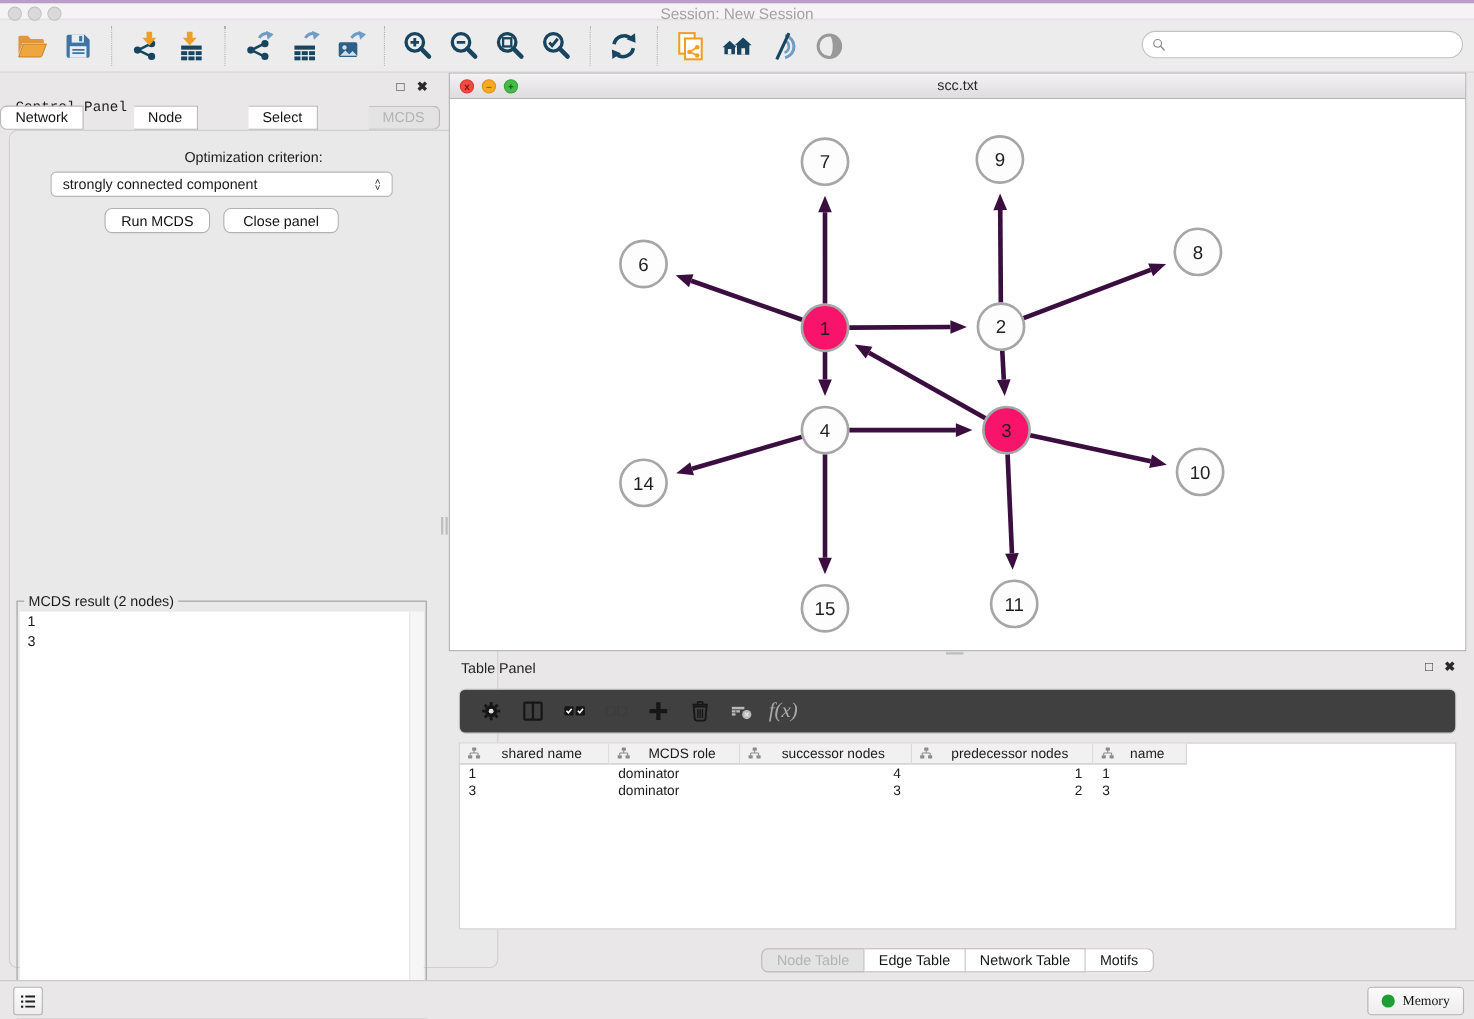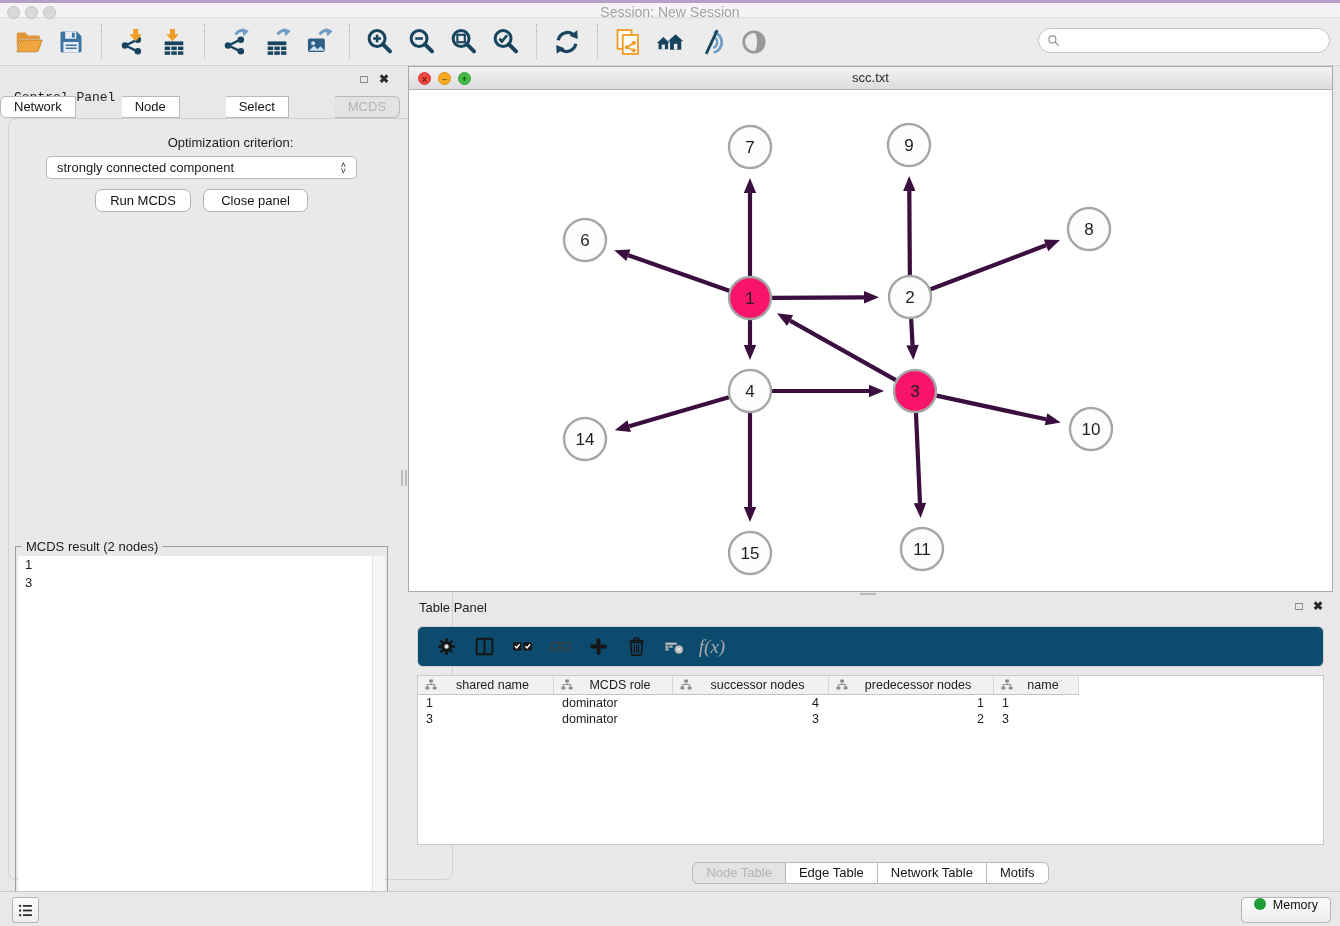--- a/index.html
+++ b/index.html
@@ -76,21 +76,21 @@
   #tl-min   { left:29px; background:#f6a922; border:1px solid #e0920f; color:#8a5a05; }
   #tl-max   { left:49px; background:#46ba47; border:1px solid #35a437; color:#0e5e10; }
   #net-canvas { position:absolute; left:0; top:23px; width:923px; height:501px; background:#fff; }
   #graph-svg { width:100%; height:100%; display:block; }
   
   #table-panel { position:absolute; left:408px; top:595px; width:925px; height:295px; }
   #tp-header { position:absolute; left:11px; top:5px; }
   #tp-float { position:absolute; right:26px; top:4px; }
   #tp-close { position:absolute; right:7px; top:4px; font-weight:bold; }
   #tp-toolbar { position:absolute; left:9px; top:31px; width:907px; height:41px;
-    background:#0c4a6e; border:1px solid #d2d2d2; border-radius:6px; display:flex; align-items:center; padding-left:16px; }
+    background:#404040; border:1px solid #d2d2d2; border-radius:6px; display:flex; align-items:center; padding-left:16px; }
   #tp-toolbar .tpbtn { width:24px; height:24px; margin-right:14px; display:flex; align-items:center; justify-content:center; background:none; border:none; cursor:default; }
   #tp-toolbar .tpbtn svg { width:21px; height:21px; }
   #fx-label { font-family:"Liberation Serif", serif; font-style:italic; font-size:19px; color:#a9a9a9; }
   #tp-table { position:absolute; left:9px; top:80px; width:907px; height:170px; background:#fff; border:1px solid #c9c9c9; }
   #tp-head { display:flex; height:19px; }
   .th { background:#f1f1f1; border-right:1px solid #d6d6d6; border-bottom:1px solid #c4c4c4;
     display:flex; align-items:center; font-size:12.5px; color:#1c1c1c; position:relative; }
   .th svg { width:12px; height:12px; position:absolute; left:7px; }
   .th .th-label { flex:1; text-align:center; padding-left:14px; }
   .tr { display:flex; height:16px; line-height:16px; font-size:12.5px; }
@@ -100,21 +100,21 @@
   #tp-tabs { position:absolute; left:0; right:0; top:267px; display:flex; justify-content:center; }
   
   #status-bar { position:absolute; left:0; top:891px; width:1340px; height:35px;
     background:#e9e7e8; border-top:1px solid #c8c8c8; }
   #panels-btn { position:absolute; left:12px; top:5px; width:27px; height:26px;
     background:linear-gradient(#fdfdfd,#ededed); border:1px solid #b5b5b5; border-radius:3px;
     display:flex; align-items:center; justify-content:center; }
   #panels-btn svg { width:17px; height:17px; }
   #memory-btn { position:absolute; right:9px; top:5px; height:26px;
     background:linear-gradient(#fbfbfb,#ededed); border:1px solid #b5b5b5; border-radius:4px;
-    display:flex; align-items:flex-start; padding:0 12px; font-size:12.5px; font-family:Liberation Sans, sans-serif; color:#111; }
+    display:flex; align-items:center; padding:0 12px; font-size:12.5px; font-family:Liberation Serif, serif; color:#111; }
   #memory-btn .dot { width:12px; height:12px; border-radius:50%; background:#1d9e33; margin-right:7px; }
 </style>
 </head>
 <body>
 
 <div class="app-titlebar">
   <span class="tl-dot" style="left:7px"></span>
   <span class="tl-dot" style="left:25px"></span>
   <span class="tl-dot" style="left:43px"></span>
   <div class="app-title">Session: New Session</div>

